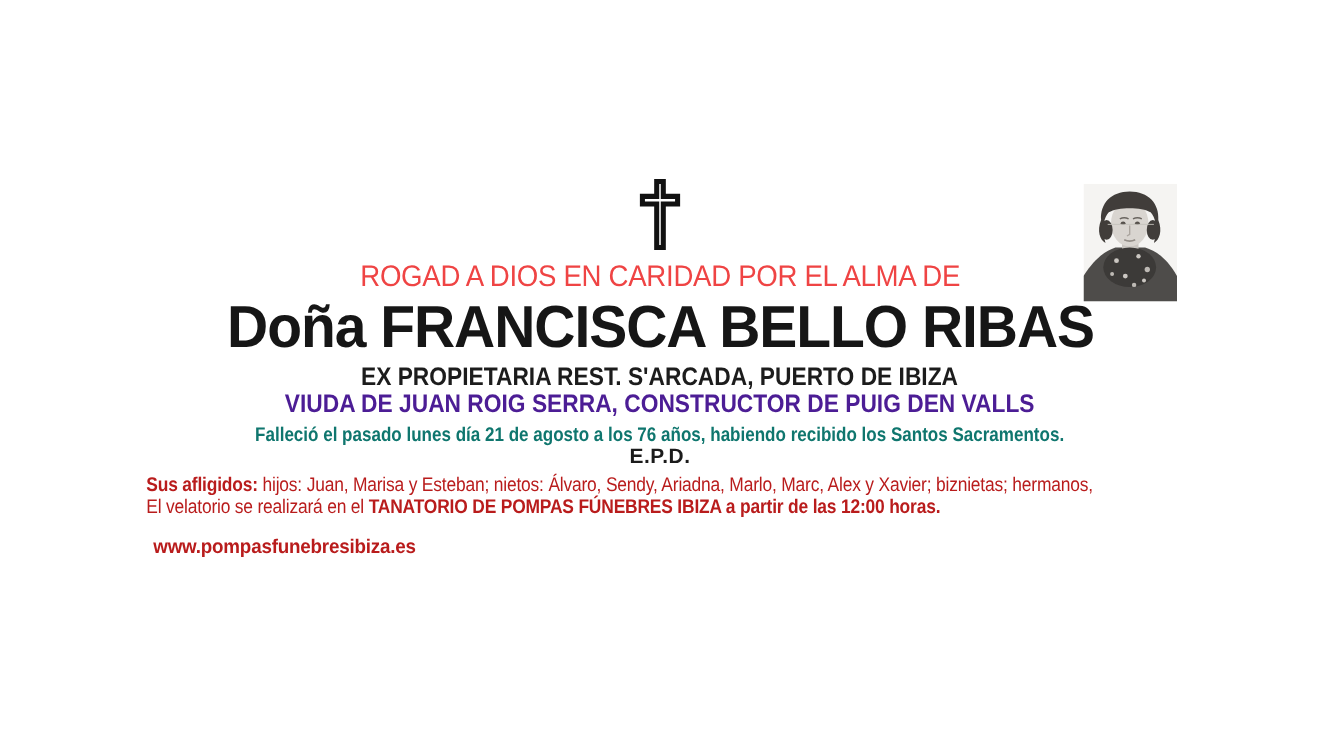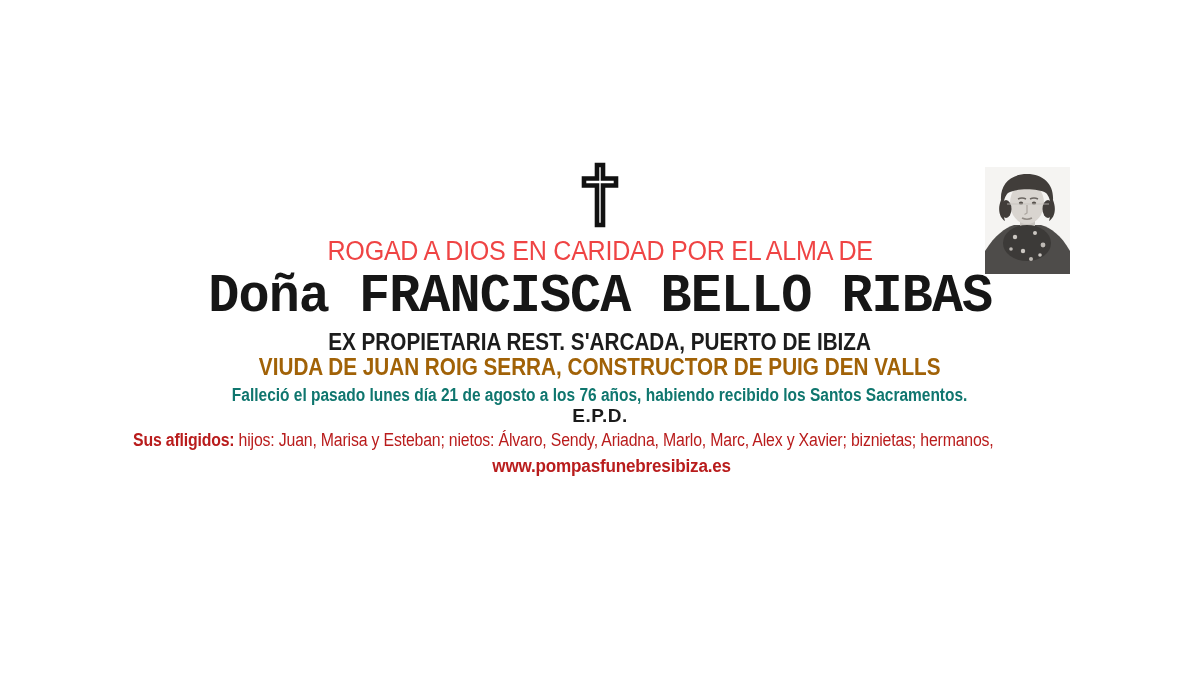--- a/index.html
+++ b/index.html
@@ -9,37 +9,37 @@
     font-family:"Liberation Sans", sans-serif;
     -webkit-font-smoothing:antialiased;
   }
   .center-row { position:absolute; left:0; width:100%; text-align:center; }
   .cond { display:inline-block; white-space:nowrap; transform-origin:center center; }
   .cond-l { display:inline-block; white-space:nowrap; transform-origin:left center; transform:scaleX(0.88); }
 
   .cross-row   { top:162px; }
   .rogad       { top:236px; font-size:27px; font-weight:400; letter-spacing:-0.3px; color:#ef4444; }
   .rogad .cond { transform:scaleX(0.93); }
-  .name        { top:266px; font-size:54px; font-weight:bold; letter-spacing:-1px; color:#161616;font-family:Liberation Mono, monospace; }
+  .name        { top:266px; font-size:54px; font-weight:bold; letter-spacing:-1px; color:#161616; }
   .name .cond  { transform:scaleX(0.96); }
   .subtitle1   { top:329px; font-size:23px; font-weight:bold; color:#1c1c1c; }
-  .subtitle2   { top:354px; font-size:23px; font-weight:bold; color:#a16207; }
+  .subtitle2   { top:354px; font-size:23px; font-weight:bold; color:#4c1d95; }
   .subtitle1 .cond, .subtitle2 .cond { transform:scaleX(0.90); }
   .death       { top:385px; font-size:18px; font-weight:bold; color:#0f766e; }
   .death .cond { transform:scaleX(0.86); }
   .epd         { top:405px; font-size:19px; font-weight:bold; letter-spacing:0.5px; }
 
   .body-block {
     position:absolute; top:431px; left:133px; width:958px;
     text-align:left; font-size:18px; line-height:19.5px;
     letter-spacing:-0.2px; color:#b91c1c;text-decoration:underline;
   }
   .body-line { height:19.5px; }
   .b { font-weight:bold; }
-  .website-row { text-align:center; margin-top:6px; font-weight:bold; font-size:18px; }
+  .website-row { text-align:left; margin-top:18px; font-weight:bold; font-size:18px; }
 
   .photo {
     position:absolute; left:985px; top:167px; width:85px; height:107px;
   }
   .photo svg { display:block; }
   .cross-icon svg { display:inline-block; }
 </style>
 </head>
 <body>
 
@@ -107,18 +107,23 @@
   </div>
 
   <div class="center-row epd">E.P.D.</div>
 
   <div class="body-block">
     <div class="body-line">
       <span class="cond-l">
         <span class="b">Sus afligidos: </span><span>hijos: Juan, Marisa y Esteban; nietos: Álvaro, Sendy, Ariadna, Marlo, Marc, Alex y Xavier; biznietas; hermanos,</span>
       </span>
     </div>
+    <div class="body-line">
+      <span class="cond-l">
+        <span>El velatorio se realizará en el </span><span class="b">TANATORIO DE POMPAS FÚNEBRES IBIZA a partir de las 12:00 horas.</span>
+      </span>
+    </div>
     <div class="website-row">
       <span class="cond" style="transform:scaleX(0.95);">www.pompasfunebresibiza.es</span>
     </div>
   </div>
 
 </div>
 
 </body></html>

